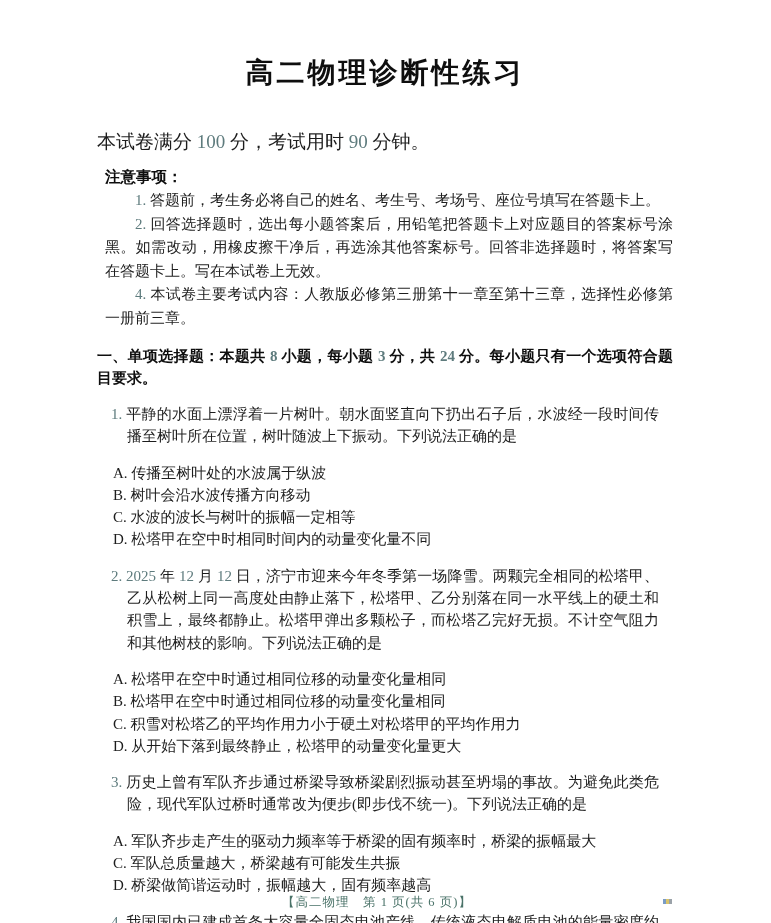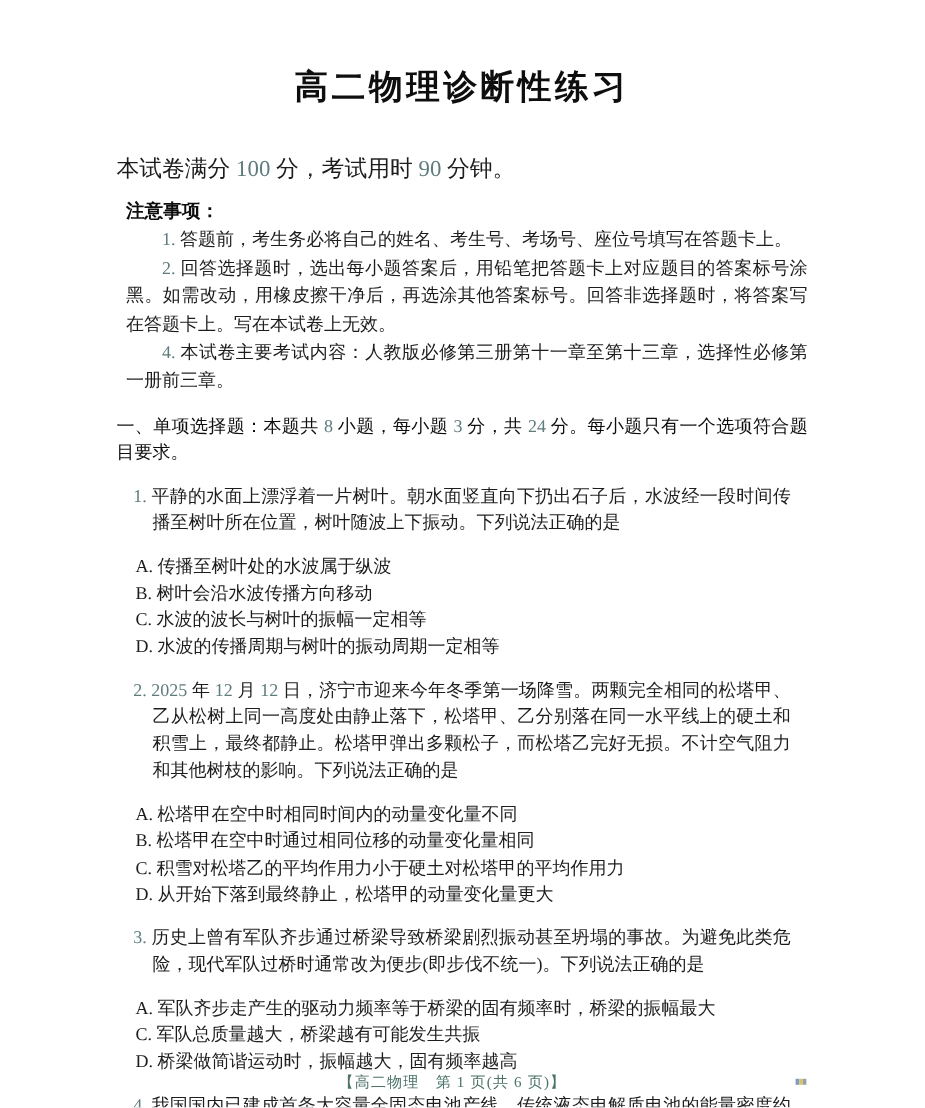--- a/index.html
+++ b/index.html
@@ -41,21 +41,21 @@
     margin:0;
     text-indent:2em;
     text-align:justify;
     font-size:15px;
     line-height:23.5px;
   }
 
   .section-header {
     margin:15px 0 0 0;
     font-family:"Liberation Sans","DejaVu Sans",sans-serif;
-    font-weight:400;
+    font-weight:700;
     font-size:15px;
     line-height:22px;
     color:#0e0e0e;
     text-align:justify;
   }
 
   .questions { margin-top:5px; }
   .question { margin:0 0 2px 0; }
   .q-stem {
     margin:14px;
@@ -117,26 +117,26 @@
 
     <p class="section-header">一、单项选择题：本题共 <span class="num">8 </span>小题，每小题 <span class="num">3 </span>分，共 <span class="num">24 </span>分。每小题只有一个选项符合题目要求。</p>
 
     <div class="questions">
 
       <div class="question">
         <p class="q-stem"><span class="num">1. </span>平静的水面上漂浮着一片树叶。朝水面竖直向下扔出石子后，水波经一段时间传播至树叶所在位置，树叶随波上下振动。下列说法正确的是</p>
         <p class="q-option">A. 传播至树叶处的水波属于纵波</p>
         <p class="q-option">B. 树叶会沿水波传播方向移动</p>
         <p class="q-option">C. 水波的波长与树叶的振幅一定相等</p>
-        <p class="q-option">D. 水波的传播周期与树叶的振动周期一定相等</p>
+        <p class="q-option">D. 松塔甲在空中时相同时间内的动量变化量不同</p>
       </div>
 
       <div class="question">
         <p class="q-stem"><span class="num">2. 2025 </span>年 <span class="num">12 </span>月 <span class="num">12 </span>日，济宁市迎来今年冬季第一场降雪。两颗完全相同的松塔甲、乙从松树上同一高度处由静止落下，松塔甲、乙分别落在同一水平线上的硬土和积雪上，最终都静止。松塔甲弹出多颗松子，而松塔乙完好无损。不计空气阻力和其他树枝的影响。下列说法正确的是</p>
-        <p class="q-option">A. 松塔甲在空中时相同时间内的动量变化量不同</p>
+        <p class="q-option">A. 松塔甲在空中时通过相同位移的动量变化量相同</p>
         <p class="q-option">B. 松塔甲在空中时通过相同位移的动量变化量相同</p>
         <p class="q-option">C. 积雪对松塔乙的平均作用力小于硬土对松塔甲的平均作用力</p>
         <p class="q-option">D. 从开始下落到最终静止，松塔甲的动量变化量更大</p>
       </div>
 
       <div class="question">
         <p class="q-stem"><span class="num">3. </span>历史上曾有军队齐步通过桥梁导致桥梁剧烈振动甚至坍塌的事故。为避免此类危险，现代军队过桥时通常改为便步(即步伐不统一)。下列说法正确的是</p>
         <p class="q-option">A. 军队齐步走产生的驱动力频率等于桥梁的固有频率时，桥梁的振幅最大</p>
         <p class="q-option">C. 军队总质量越大，桥梁越有可能发生共振</p>
         <p class="q-option">D. 桥梁做简谐运动时，振幅越大，固有频率越高</p>

